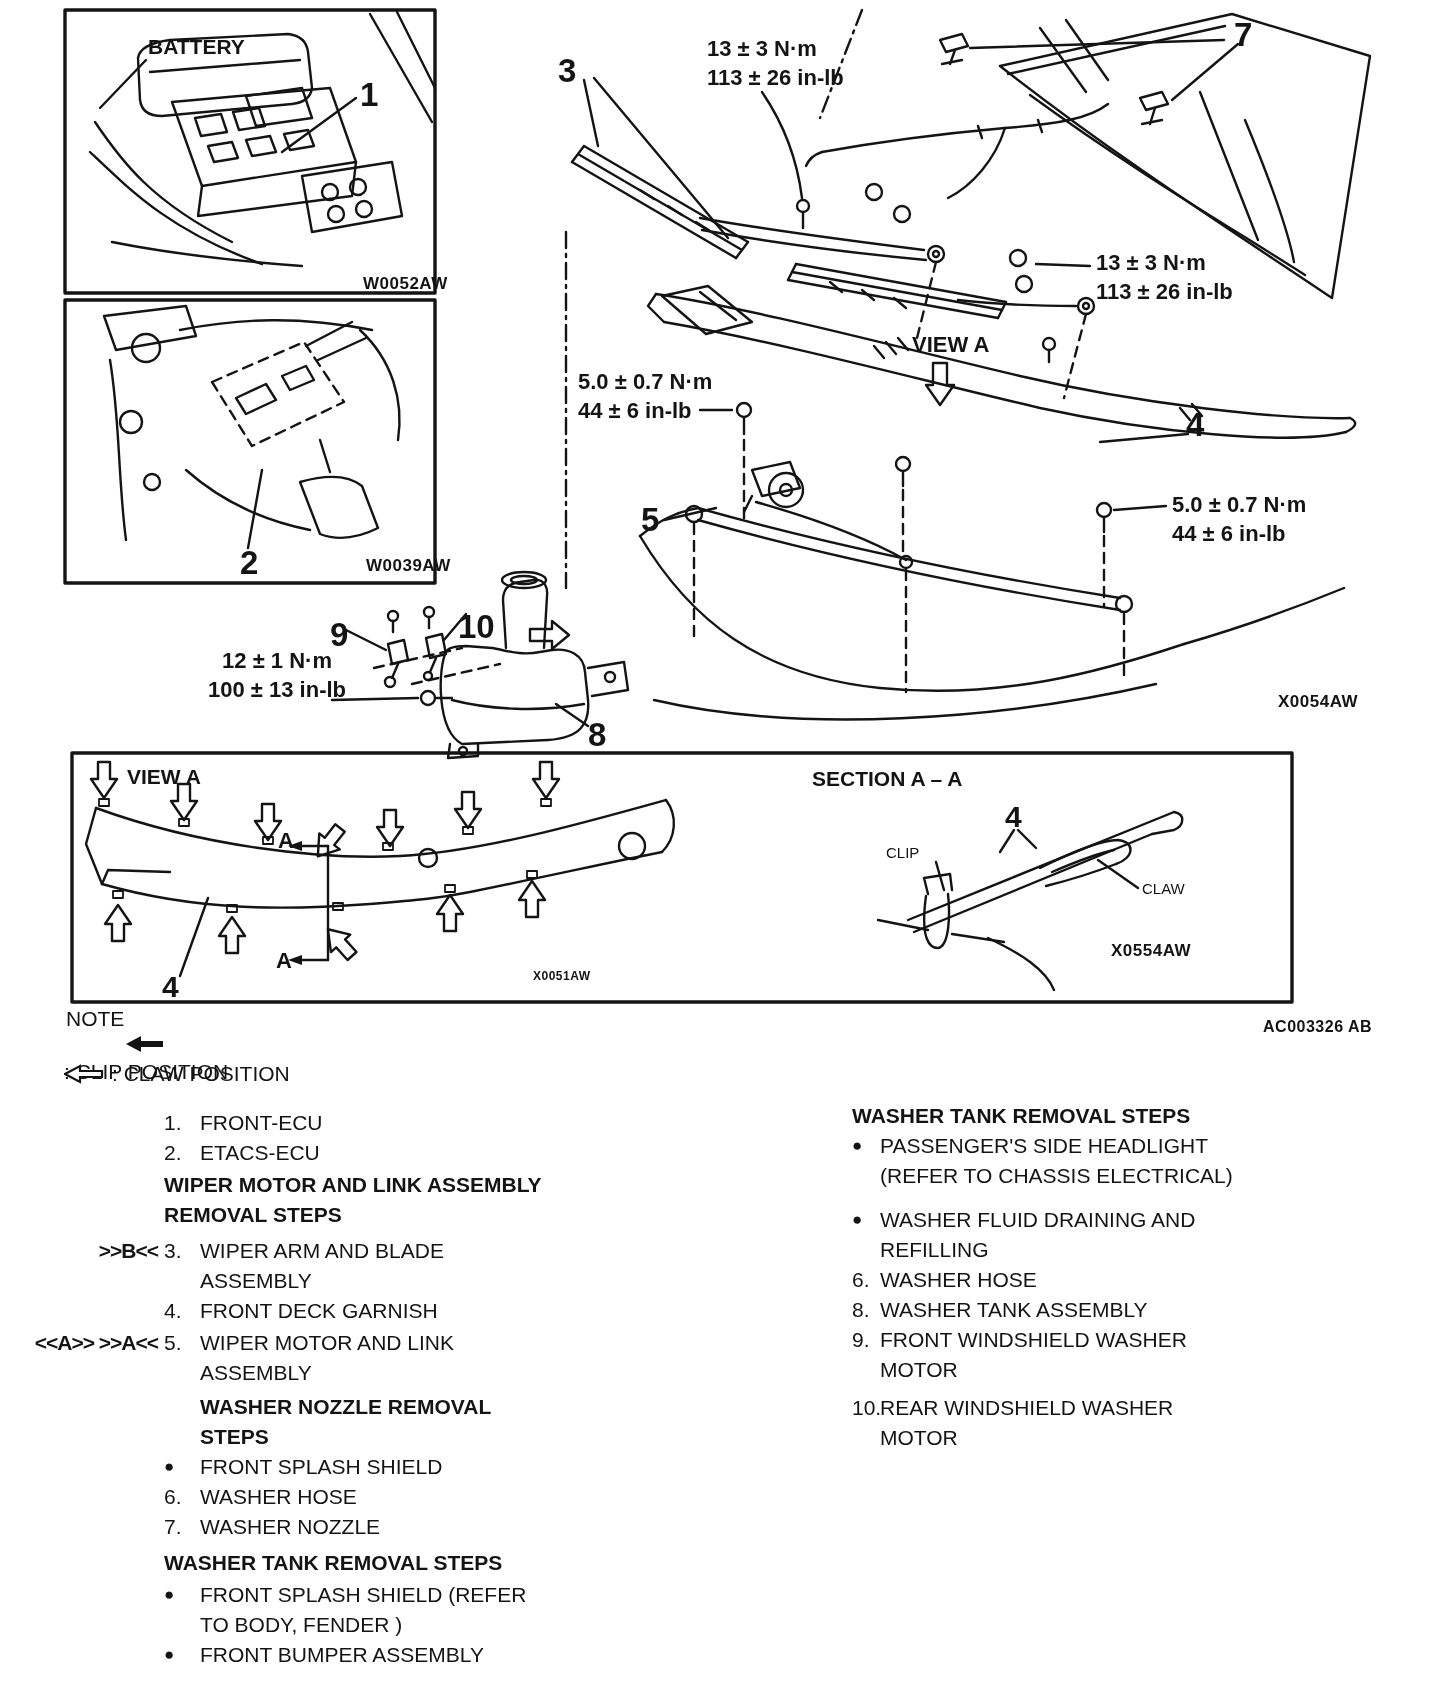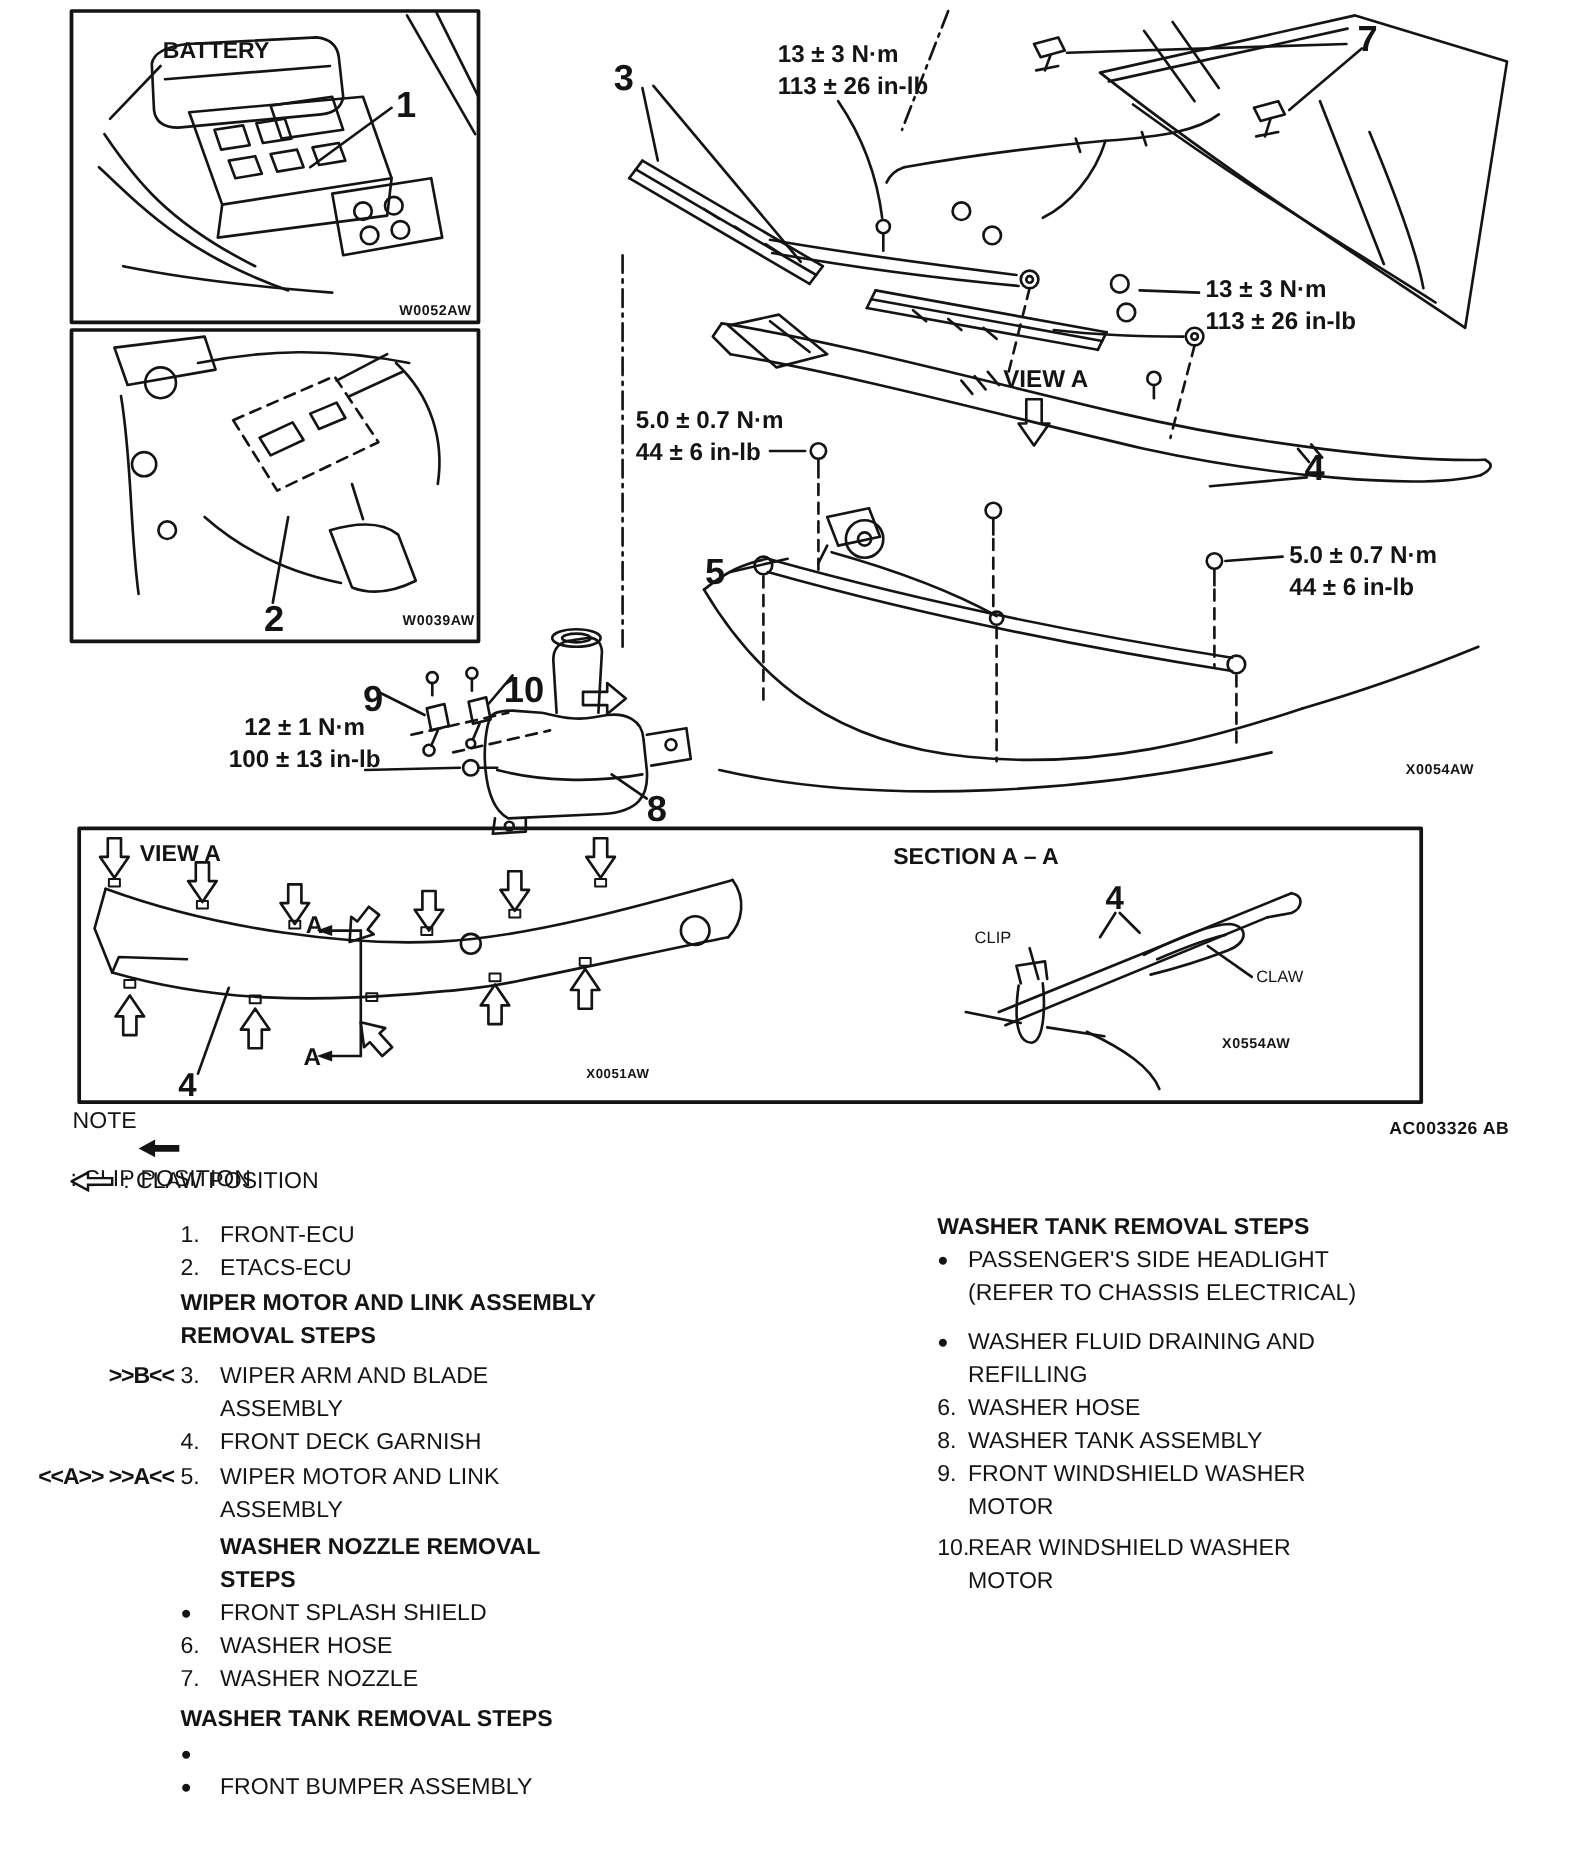--- a/index.html
+++ b/index.html
@@ -10,21 +10,21 @@
         stroke:#141414;stroke-width:2.4;fill:none;stroke-linecap:round;stroke-linejoin:round;}
   .art .thick{stroke-width:3.4;}
   .art .thin{stroke-width:1.8;}
   .art .dsh{stroke-dasharray:10 7;}
   .art .dshdot{stroke-dasharray:16 6 3 6;}
   .art .fillink{fill:#141414;stroke:none;}
   .abs{position:absolute;white-space:nowrap;}
   .callout{font-weight:bold;font-size:33px;line-height:1;}
   .callout-sm{font-weight:bold;font-size:30px;line-height:1;}
   .torque{font-weight:bold;font-size:22px;line-height:29px;}
-  .dcode{font-weight:bold;font-size:13px;letter-spacing:.5px;}
+  .dcode{font-weight:bold;font-size:17px;letter-spacing:.5px;}
   .dtitle{font-weight:bold;font-size:21px;line-height:1;}
   .lbl{font-size:15px;line-height:1;}
   .secA{font-weight:bold;font-size:22px;line-height:1;}
   .notehead{font-size:21px;line-height:1;}
   .legend-row{display:flex;align-items:center;gap:6px;}
   .legend-row .ltext{font-size:21px;}
   .plist{position:absolute;width:600px;font-size:21px;line-height:30px;}
   .prow{display:flex;align-items:flex-start;}
   .pmark{width:150px;text-align:right;padding-right:6px;font-weight:bold;letter-spacing:-1px;flex:none;}
   .pnum{width:36px;flex:none;}
@@ -418,20 +418,22 @@
         <span class="pnum">7.</span>
         <span class="ptext">WASHER NOZZLE</span>
       </div>
     <div class="prow mt6">
         <span class="pmark"></span>
         <span class="ptext head">WASHER TANK REMOVAL STEPS</span>
       </div>
     <div class="prow mt2">
         <span class="pmark"></span>
         <span class="pnum bullet">●</span>
+        <span class="ptext">FRONT SPLASH SHIELD (REFER
+TO BODY, FENDER )</span>
       </div>
     <div class="prow">
         <span class="pmark"></span>
         <span class="pnum bullet">●</span>
         <span class="ptext">FRONT BUMPER ASSEMBLY</span>
       </div>
   </div>
 
   <div class="plist" style="left:852px;top:1101px;">
     <div class="prow">

